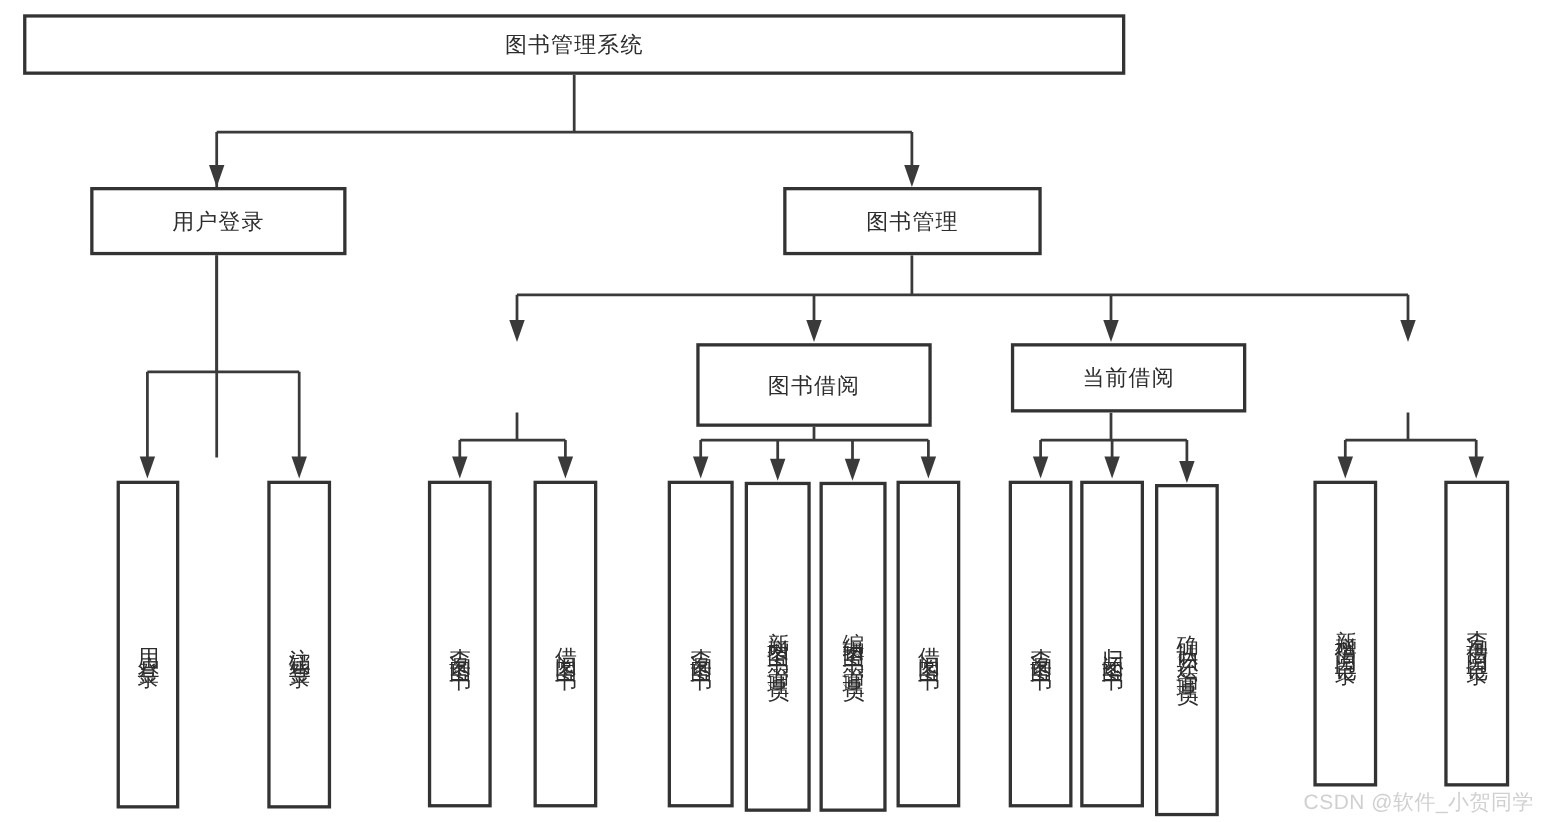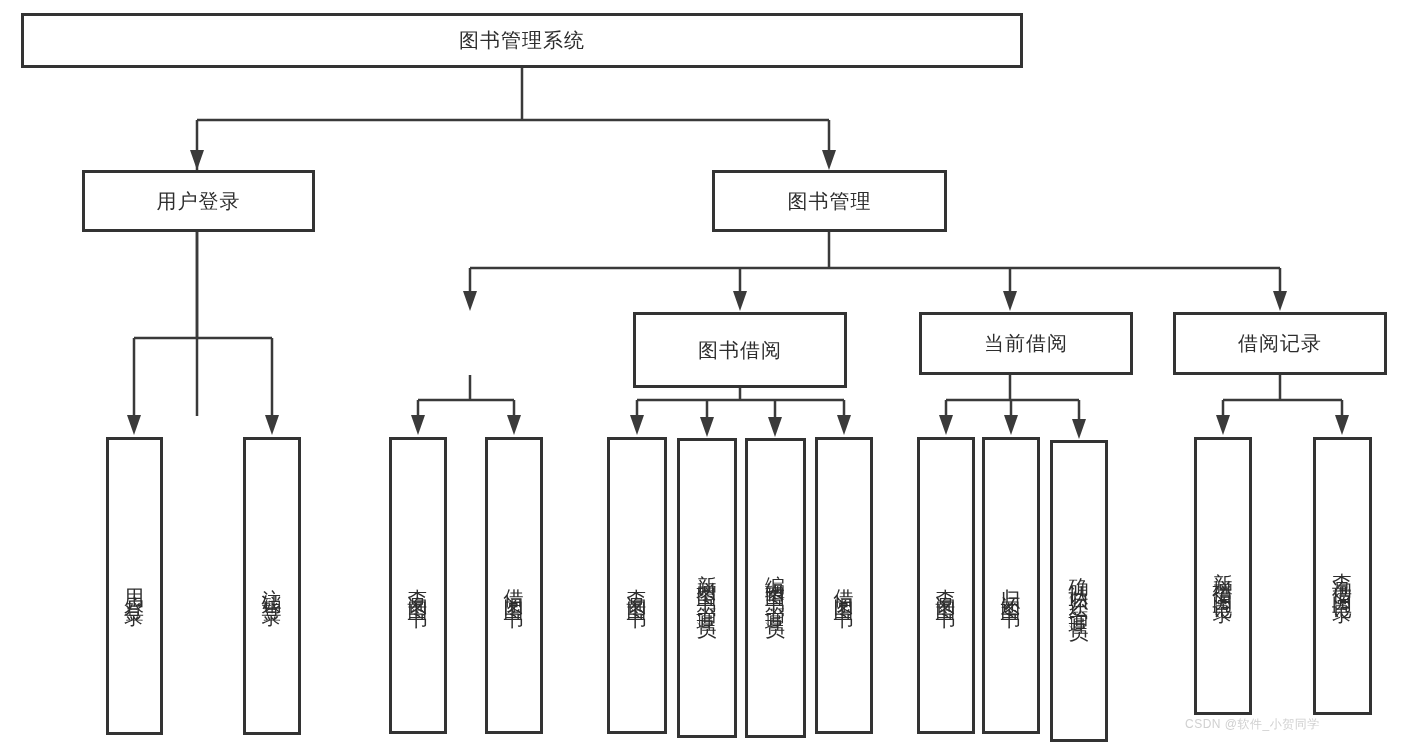--- a/index.html
+++ b/index.html
@@ -43,21 +43,21 @@
     text-orientation: mixed;
     letter-spacing: 0.32em;
     line-height: 1.0;
     white-space: nowrap;
   }
   .watermark {
     position: absolute;
     left: 1185px;
     top: 716px;
     width: 215px;
-    font-size: 12px;
+    font-size: 19px;
     color: rgba(205, 205, 205, 0.95);
     text-shadow: 0 0 2px rgba(255,255,255,0.8);
     white-space: nowrap;
     z-index: 5;
     letter-spacing: 0.5px;
   }
 </style>
 </head>
 <body>
 
@@ -120,23 +120,20 @@
   <div class="node hnode" style="left:712px; top:170px; width:235px; height:62px;">
     <span>图书管理</span>
   </div>
 
   <div class="node hnode" style="left:633px; top:312px; width:214px; height:76px;">
     <span>图书借阅</span>
   </div>
   <div class="node hnode" style="left:903px; top:312px; width:214px; height:63px;margin-left:16px;">
     <span>当前借阅</span>
   </div>
-  <div class="node hnode" style="left:1173px; top:312px; width:214px; height:63px;">
-    <span>借阅记录</span>
-  </div>
 
   <div class="node vnode" style="left:106px; top:437px; width:57px; height:298px;">
     <span class="vtext">用户登录</span>
   </div>
   <div class="node vnode" style="left:243px; top:437px; width:58px; height:298px;">
     <span class="vtext">注销登录</span>
   </div>
 
   <div class="node vnode" style="left:389px; top:437px; width:58px; height:297px;">
     <span class="vtext">查询图书</span>

